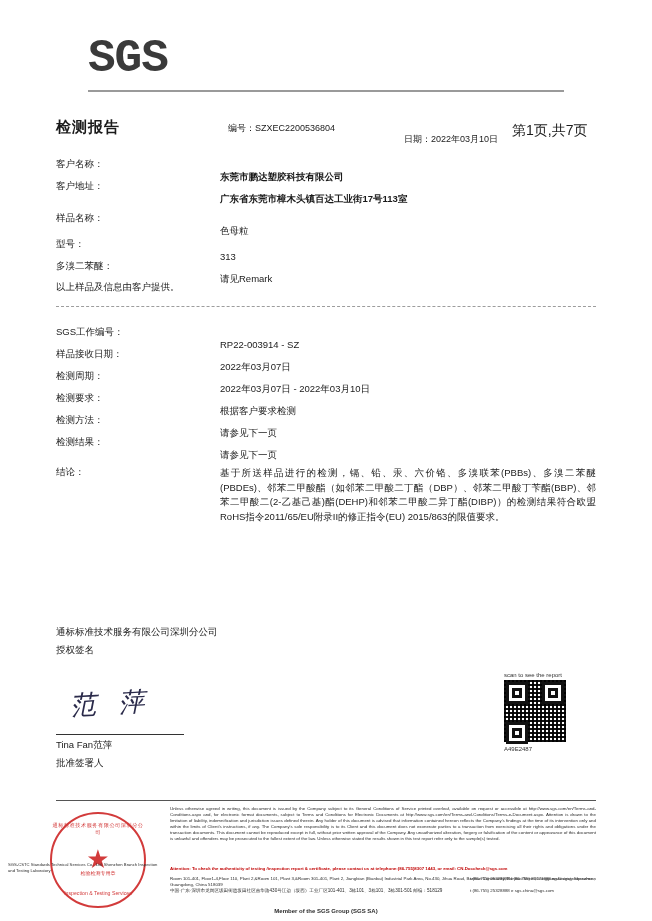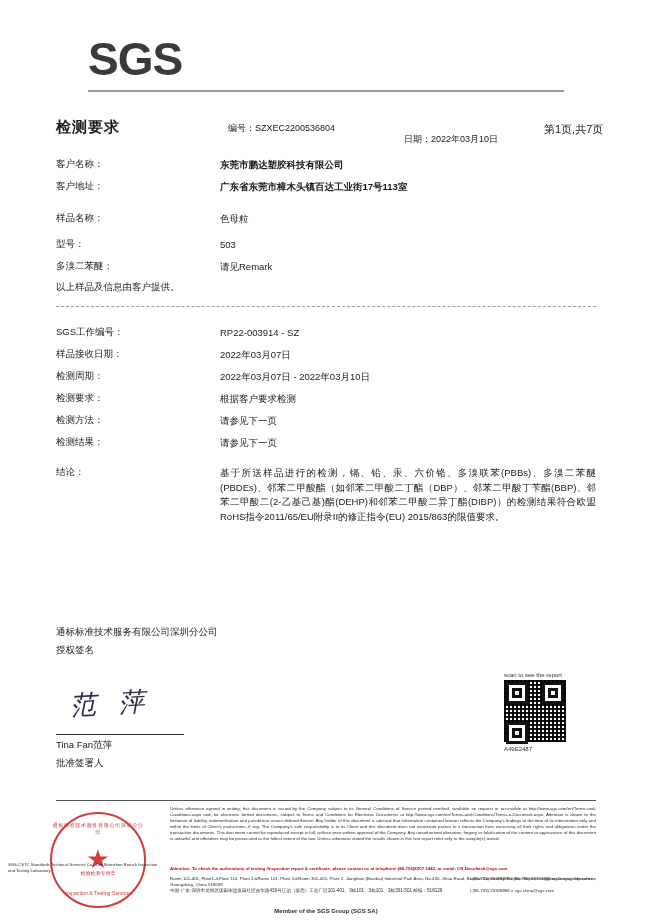--- a/index.html
+++ b/index.html
@@ -16,21 +16,21 @@
     height: 921px;
     background: #ffffff;
     overflow: hidden;
     margin: 0 auto;
   }
   
   .logo {
     position: absolute;
     left: 88px;
     top: 36px;
-    font-family: Liberation Sans, sans-serif;
+    font-family: Liberation Mono, monospace;
     font-weight: bold;
     font-size: 46px;
     letter-spacing: -1px;
     color: #3a3a3a;
     line-height: 1;
   }
   .logo-rule {
     position: absolute;
     left: 88px;
     top: 90px;
@@ -58,43 +58,43 @@
   .hdr-date {
     position: absolute;
     left: 404px;
     top: 122px;
     font-size: 9px;
     color: #1a1a1a;
     margin-top: 11px;
   }
   .hdr-page {
     position: absolute;
-    left: 544px;
+    left: 512px;
     top: 122px;
-    font-size: 11px;
+    font-size: 14px;
     color: #1a1a1a;
   }
   
   .row {
     position: absolute;
     left: 56px;
     width: 540px;
     font-size: 9.5px;
     color: #1a1a1a;
   }
   .row .lbl {
     position: absolute;
     left: 0;
     top: 0;
     width: 160px;
   }
   .row .val {
     position: absolute;
     left: 164px;
-    top: 0;
+    top: 12px;
     width: 376px;
     line-height: 1.45;
   }
   .val-bold { font-weight: bold; }
   .note {
     position: absolute;
     left: 56px;
     font-size: 9.5px;
     color: #1a1a1a;
   }
@@ -321,41 +321,41 @@
   }
 </style>
 </head>
 <body>
 
 <div class="page">
 
   <div class="logo">SGS</div>
   <div class="logo-rule"></div>
 
-  <div class="doc-title">检测要求</div>
+  <div class="doc-title">检测报告</div>
   <div class="hdr-no">编号：SZXEC2200536804</div>
   <div class="hdr-date">日期：2022年03月10日</div>
   <div class="hdr-page">第1页,共7页</div>
 
   <div class="row" style="top:158px;">
     <span class="lbl">客户名称：</span>
     <span class="val val-bold">东莞市鹏达塑胶科技有限公司</span>
   </div>
   <div class="row" style="top:180px;">
     <span class="lbl">客户地址：</span>
     <span class="val val-bold">广东省东莞市樟木头镇百达工业街17号113室</span>
   </div>
 
   <div class="row" style="top:212px;">
     <span class="lbl">样品名称：</span>
     <span class="val" style="left:164px;">色母粒</span>
   </div>
   <div class="row" style="top:238px;">
     <span class="lbl">型号：</span>
-    <span class="val" style="left:164px;">503</span>
+    <span class="val" style="left:164px;">313</span>
   </div>
   <div class="row" style="top:260px;">
     <span class="lbl">多溴二苯醚：</span>
     <span class="val" style="left:164px;">请见Remark</span>
   </div>
 
   <div class="note" style="top:281px;">以上样品及信息由客户提供。</div>
 
   <div class="divider" style="top:306px;"></div>
 

